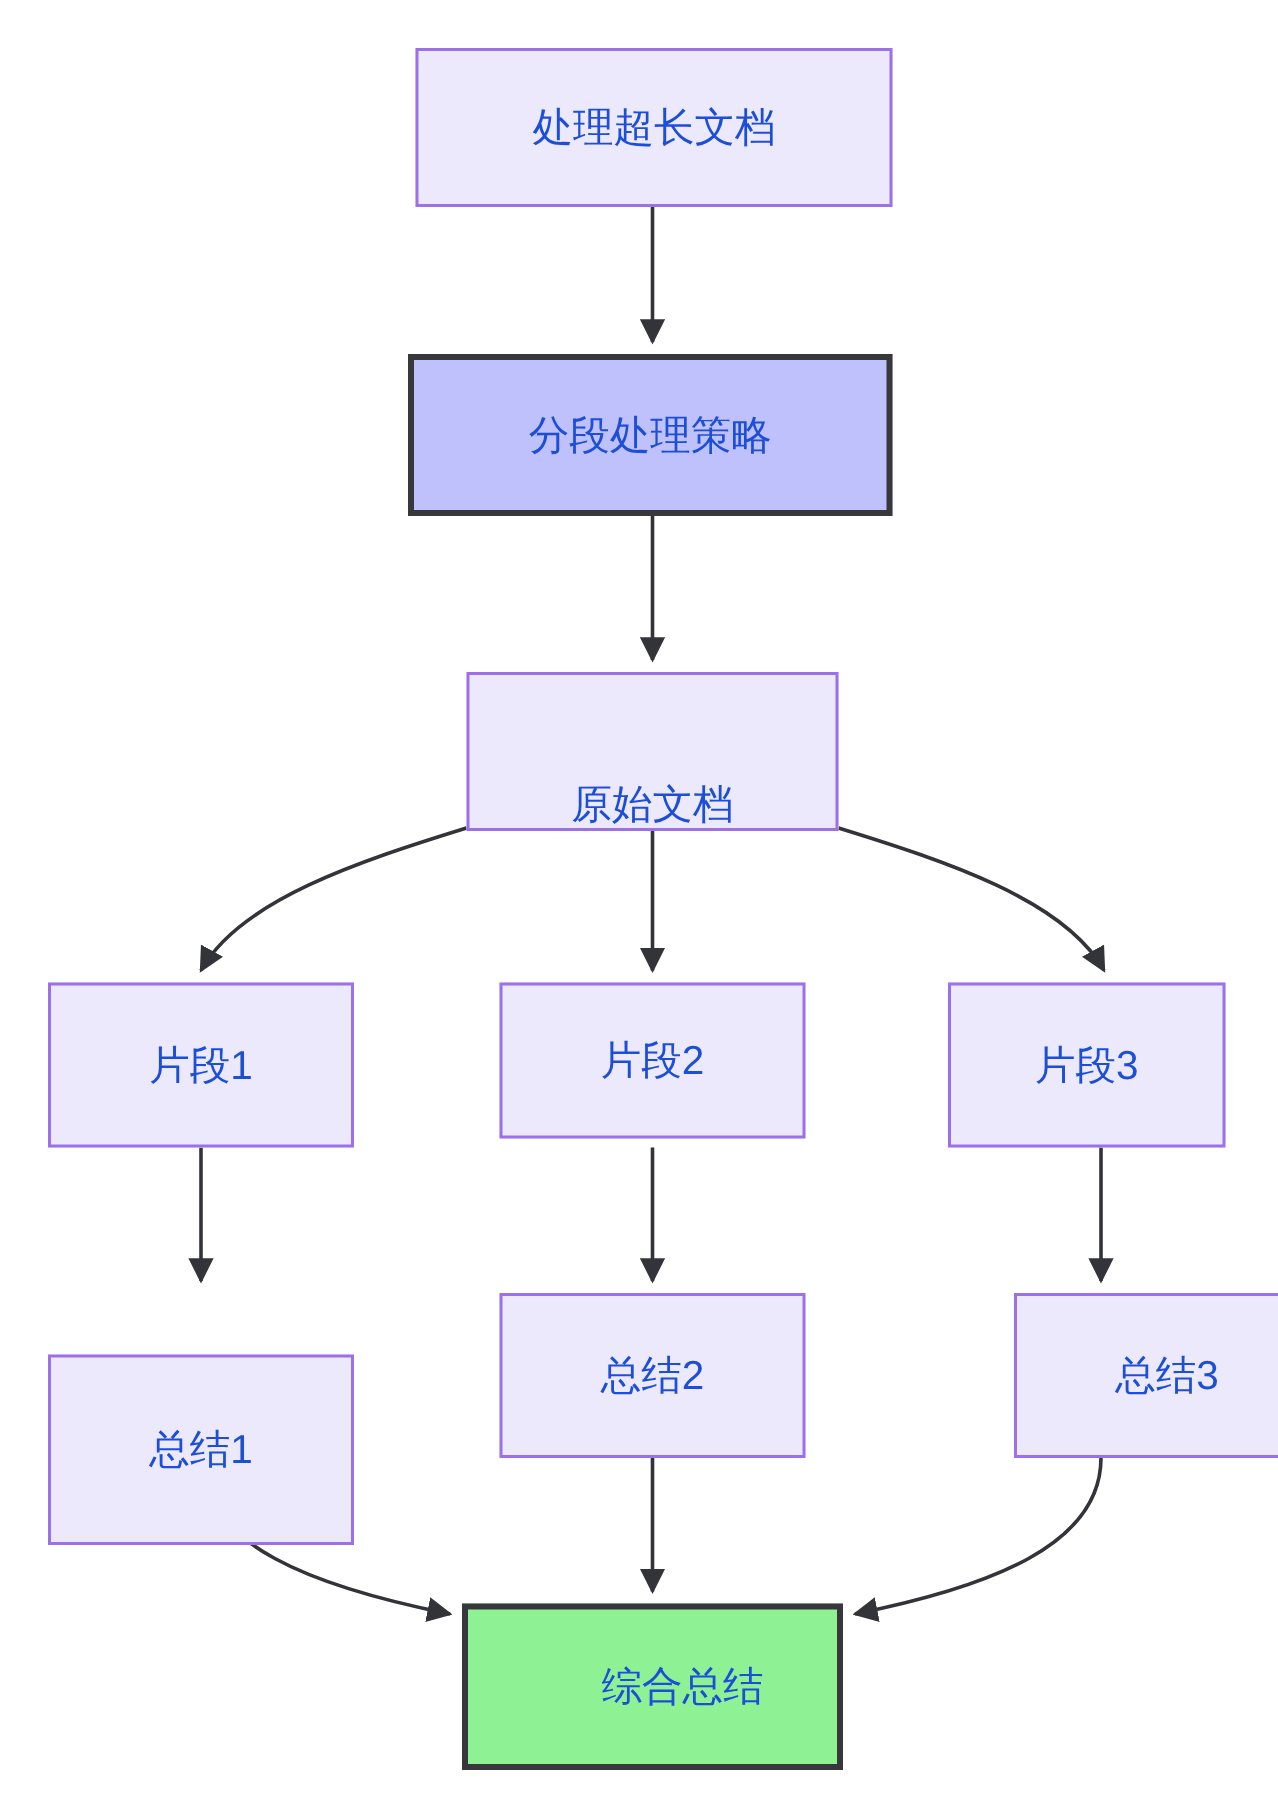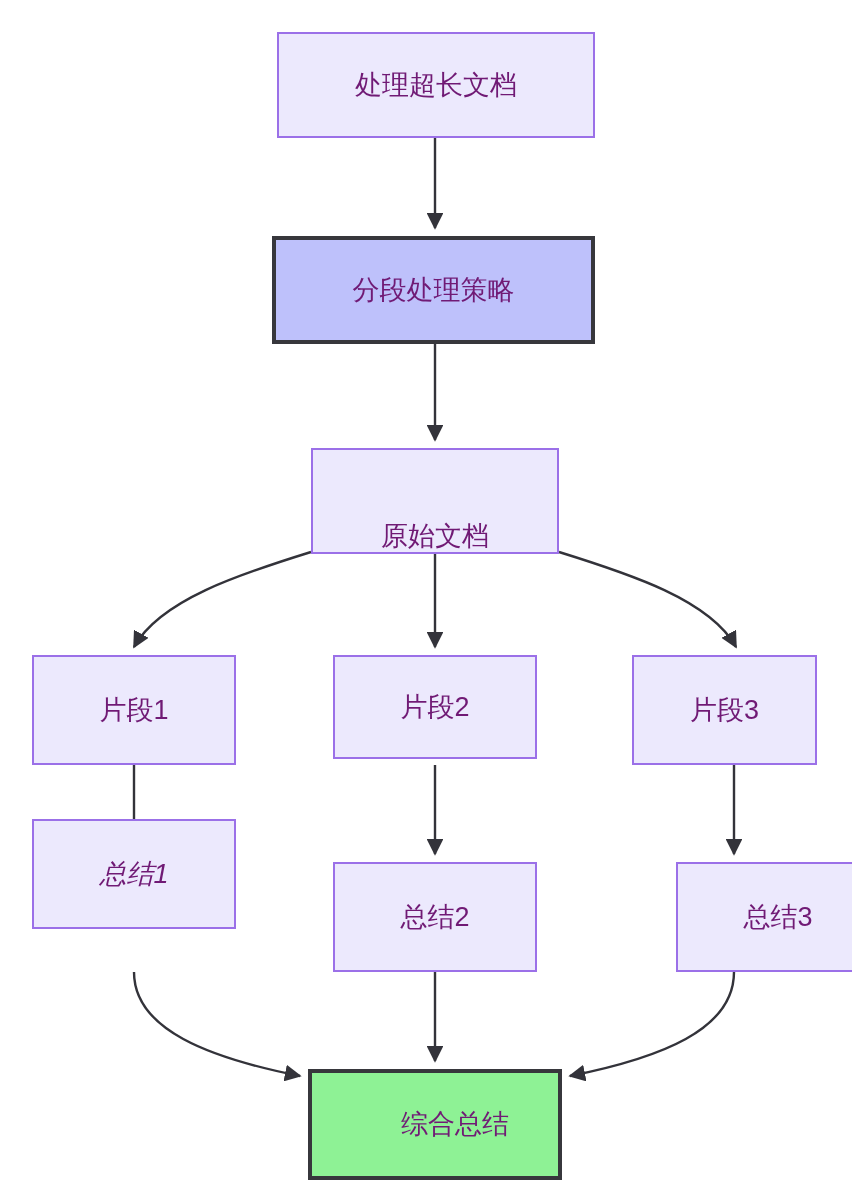--- a/index.html
+++ b/index.html
@@ -27,21 +27,21 @@
     height: 1196px;
     pointer-events: none;
   }
   .node {
     position: absolute;
     box-sizing: border-box;
     display: flex;
     align-items: center;
     justify-content: center;
     text-align: center;
-    color: #701a75;
+    color: #1d4ed8;
     line-height: 1.2;
   }
   .node-normal {
     background: #ece9fd;
     border: 2px solid #9b70e8;
     font-size: 27px;
   }
   .node-highlight {
     background: #bec1fb;
     border: 4px solid #37373c;
@@ -110,21 +110,21 @@
   </div>
 
   <div class="node node-normal" style="left:333px; top:655px; width:204px; height:104px;">
     <span class="node-label">片段2</span>
   </div>
 
   <div class="node node-normal" style="left:632px; top:655px; width:185px; height:110px;">
     <span class="node-label">片段3</span>
   </div>
 
-  <div class="node node-normal" style="left:32px; top:819px; width:204px; height:110px;font-style:italic;">
+  <div class="node node-normal" style="left:32px; top:903px; width:204px; height:127px;">
     <span class="node-label">总结1</span>
   </div>
 
   <div class="node node-normal" style="left:333px; top:862px; width:204px; height:110px;">
     <span class="node-label">总结2</span>
   </div>
 
   <div class="node node-normal" style="left:632px; top:862px; width:204px; height:110px;margin-left:44px;">
     <span class="node-label">总结3</span>
   </div>

